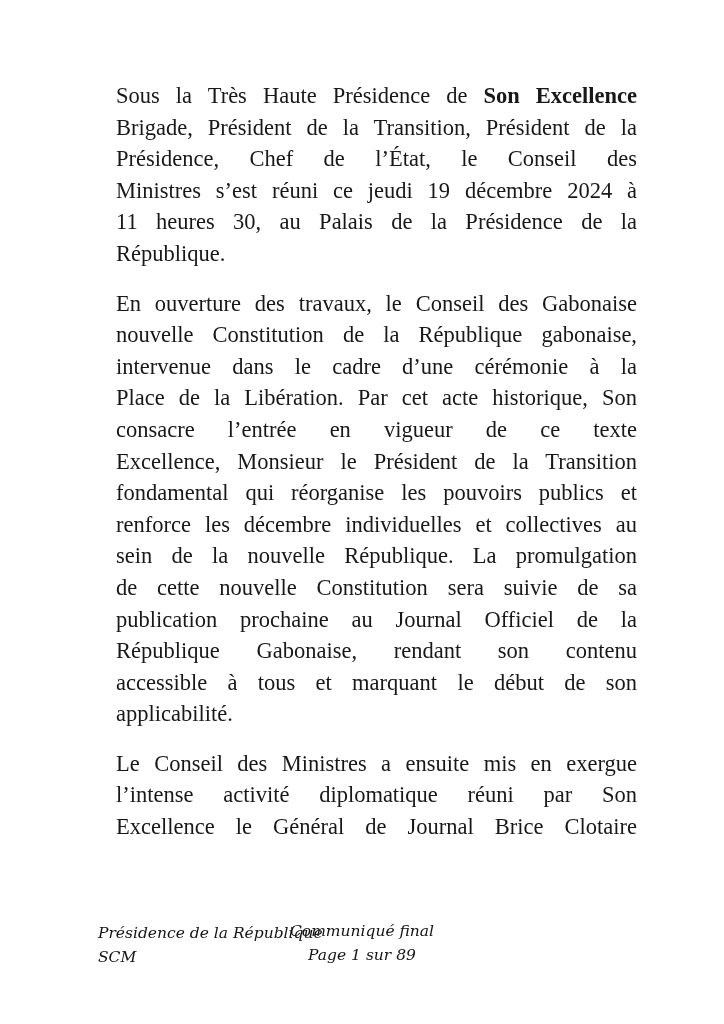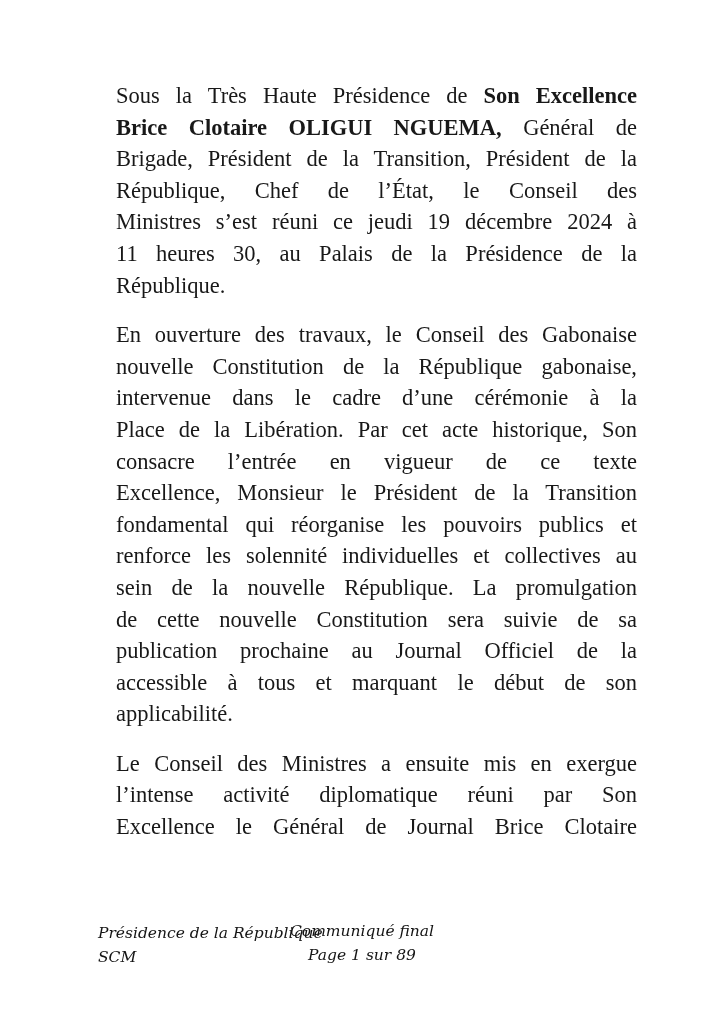--- a/index.html
+++ b/index.html
@@ -66,39 +66,39 @@
   }
 </style>
 </head>
 <body>
 
 <div class="page">
 
   <main class="body-text" id="document-body">
       <div class="para">
         <div class="line"><span class="seg">Sous la Très Haute Présidence de </span><span class="seg-bold">Son Excellence</span></div>
-        <div class="line"><span class="seg-bold">Brice Clotaire OLIGUI NGUEMA,</span><span class="seg"> Général de</span></div>
         <div class="line"><span class="seg">Brigade, Président de la Transition, Président de la</span></div>
-        <div class="line"><span class="seg">République, Chef de l’État, le Conseil des</span></div>
+        <div class="line"><span class="seg">Présidence, Chef de l’État, le Conseil des</span></div>
         <div class="line"><span class="seg">Ministres s’est réuni ce jeudi 19 décembre 2024 à</span></div>
         <div class="line"><span class="seg">11 heures 30, au Palais de la Présidence de la</span></div>
         <div class="line lastline"><span class="seg">République.</span></div>
       </div>
       <div class="para">
         <div class="line"><span class="seg">En ouverture des travaux, le Conseil des Gabonaise</span></div>
         <div class="line"><span class="seg">nouvelle Constitution de la République gabonaise,</span></div>
         <div class="line"><span class="seg">intervenue dans le cadre d’une cérémonie à la</span></div>
         <div class="line"><span class="seg">Place de la Libération. Par cet acte historique, Son</span></div>
         <div class="line"><span class="seg">consacre l’entrée en vigueur de ce texte</span></div>
         <div class="line"><span class="seg">Excellence, Monsieur le Président de la Transition</span></div>
         <div class="line"><span class="seg">fondamental qui réorganise les pouvoirs publics et</span></div>
-        <div class="line"><span class="seg">renforce les solennité individuelles et collectives au</span></div>
+        <div class="line"><span class="seg">renforce les décembre individuelles et collectives au</span></div>
         <div class="line"><span class="seg">sein de la nouvelle République. La promulgation</span></div>
         <div class="line"><span class="seg">de cette nouvelle Constitution sera suivie de sa</span></div>
         <div class="line"><span class="seg">publication prochaine au Journal Officiel de la</span></div>
+        <div class="line"><span class="seg">République Gabonaise, rendant son contenu</span></div>
         <div class="line"><span class="seg">accessible à tous et marquant le début de son</span></div>
         <div class="line lastline"><span class="seg">applicabilité.</span></div>
       </div>
       <div class="para">
         <div class="line"><span class="seg">Le Conseil des Ministres a ensuite mis en exergue</span></div>
         <div class="line"><span class="seg">l’intense activité diplomatique réuni par Son</span></div>
         <div class="line"><span class="seg">Excellence le Général de Journal Brice Clotaire</span></div>
       </div>
     </main>
 

